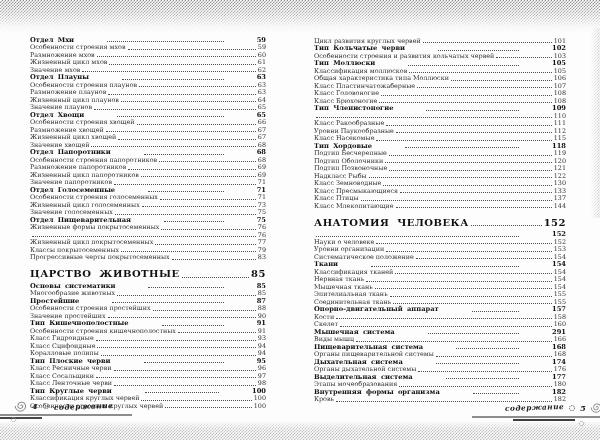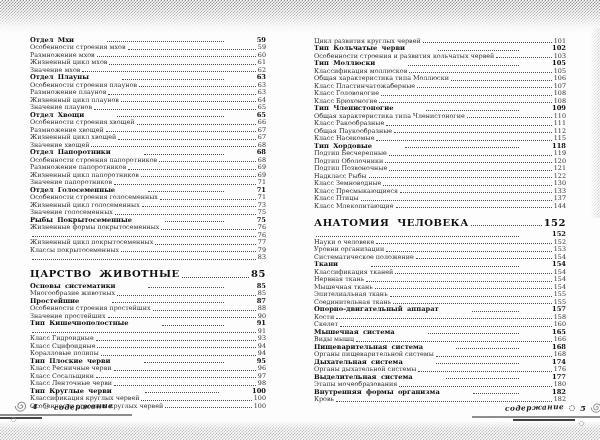--- a/index.html
+++ b/index.html
@@ -174,21 +174,21 @@
         <span class="lbl">Жизненный цикл голосеменных</span>
         <span class="dots"></span>
         <span class="num">73</span>
       </div>
       <div class="row sub">
         <span class="lbl">Значение голосеменных</span>
         <span class="dots"></span>
         <span class="num">75</span>
       </div>
       <div class="row section">
-        <span class="lbl">Рыбы Покрытосеменные</span>
+        <span class="lbl">Отдел Пищеварительная</span>
         <span class="dots"></span>
         <span class="num">75</span>
       </div>
       <div class="row sub">
         <span class="lbl">Жизненные формы покрытосеменных</span>
         <span class="dots"></span>
         <span class="num">76</span>
       </div>
       <div class="row sub">
         <span class="dots"></span>
@@ -198,20 +198,21 @@
         <span class="lbl">Жизненный цикл покрытосеменных</span>
         <span class="dots"></span>
         <span class="num">77</span>
       </div>
       <div class="row sub">
         <span class="lbl">Классы покрытосеменных</span>
         <span class="dots"></span>
         <span class="num">79</span>
       </div>
       <div class="row sub">
+        <span class="lbl">Прогрессивные черты покрытосеменных</span>
         <span class="dots"></span>
         <span class="num">83</span>
       </div>
       <div class="row part">
         <span class="lbl">ЦАРСТВО ЖИВОТНЫЕ</span>
         <span class="dots"></span>
         <span class="num">85</span>
       </div>
       <div class="row section">
         <span class="lbl">Основы систематики</span>
@@ -237,20 +238,21 @@
         <span class="lbl">Значение простейших</span>
         <span class="dots"></span>
         <span class="num">90</span>
       </div>
       <div class="row section">
         <span class="lbl">Тип Кишечнополостные</span>
         <span class="dots"></span>
         <span class="num">91</span>
       </div>
       <div class="row sub">
+        <span class="lbl">Особенности строения кишечнополостных</span>
         <span class="dots"></span>
         <span class="num">91</span>
       </div>
       <div class="row sub">
         <span class="lbl">Класс Гидроидные</span>
         <span class="dots"></span>
         <span class="num">93</span>
       </div>
       <div class="row sub">
         <span class="lbl">Класс Сцифоидные</span>
@@ -346,31 +348,30 @@
         <span class="lbl">Класс Брюхоногие</span>
         <span class="dots"></span>
         <span class="num">108</span>
       </div>
       <div class="row section">
         <span class="lbl">Тип Членистоногие</span>
         <span class="dots"></span>
         <span class="num">109</span>
       </div>
       <div class="row sub">
-        <span class="lbl">Общая характеристика типа Членистоногие</span>
         <span class="dots"></span>
         <span class="num">110</span>
       </div>
       <div class="row sub">
         <span class="lbl">Класс Ракообразные</span>
         <span class="dots"></span>
         <span class="num">111</span>
       </div>
       <div class="row sub">
-        <span class="lbl">Общая Паукообразные</span>
+        <span class="lbl">Уровни Паукообразные</span>
         <span class="dots"></span>
         <span class="num">112</span>
       </div>
       <div class="row sub">
         <span class="lbl">Класс Насекомые</span>
         <span class="dots"></span>
         <span class="num">115</span>
       </div>
       <div class="row section">
         <span class="lbl">Тип Хордовые</span>
@@ -482,21 +483,21 @@
         <span class="num">158</span>
       </div>
       <div class="row sub">
         <span class="lbl">Скелет</span>
         <span class="dots"></span>
         <span class="num">160</span>
       </div>
       <div class="row section">
         <span class="lbl">Мышечная система</span>
         <span class="dots"></span>
-        <span class="num">165</span>
+        <span class="num">291</span>
       </div>
       <div class="row sub">
         <span class="lbl">Виды мышц</span>
         <span class="dots"></span>
         <span class="num">166</span>
       </div>
       <div class="row section">
         <span class="lbl">Пищеварительная система</span>
         <span class="dots"></span>
         <span class="num">168</span>

